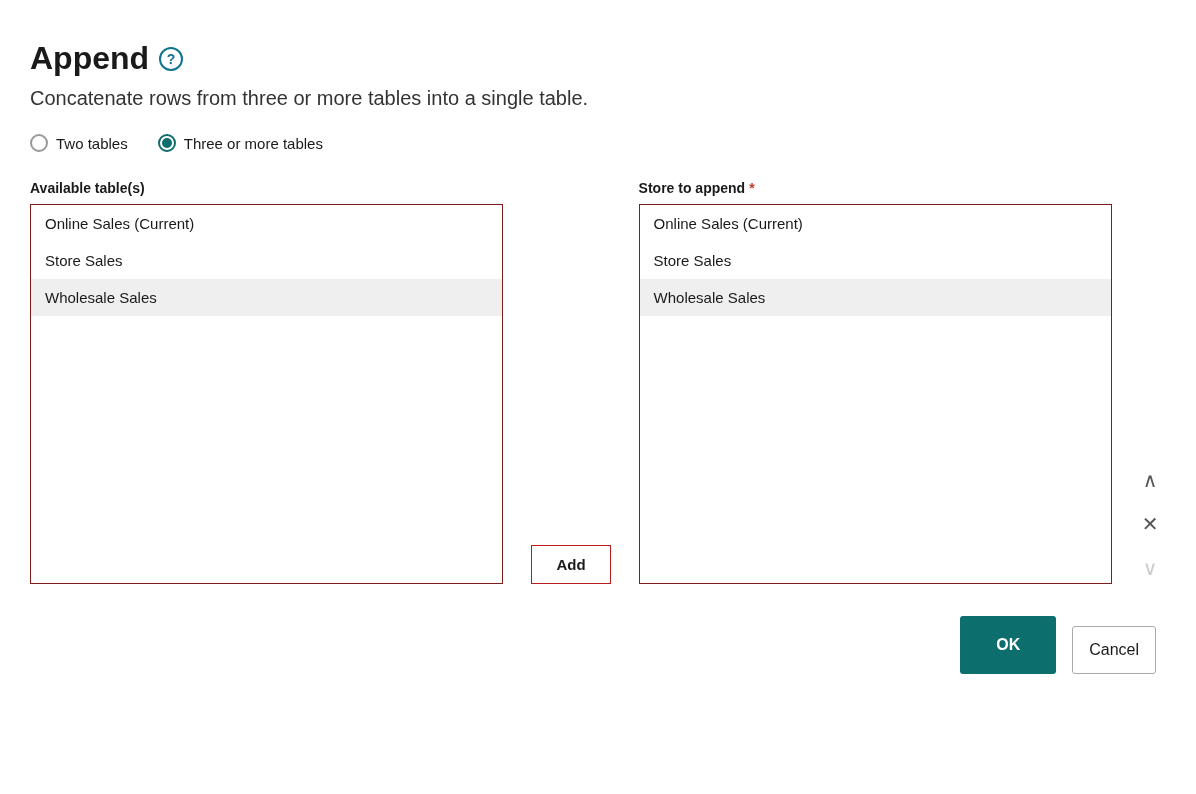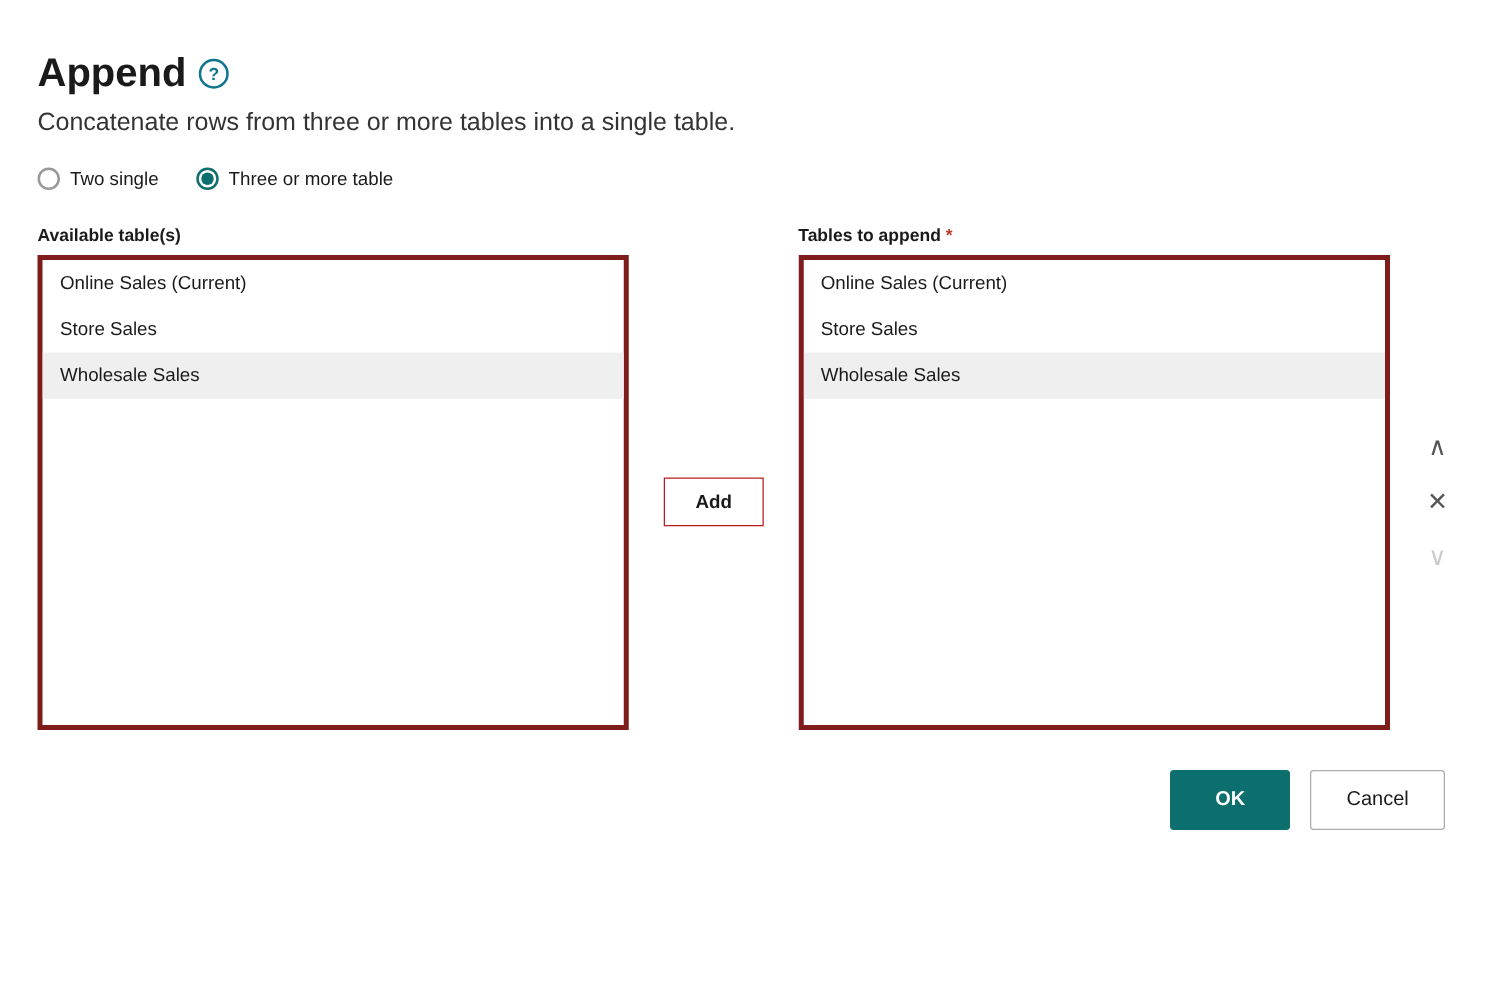--- a/index.html
+++ b/index.html
@@ -94,42 +94,42 @@
     .radio-circle.checked::after {
       content: '';
       width: 10px;
       height: 10px;
       border-radius: 50%;
       background: #0d6e6e;
     }
 
     .tables-section {
       display: flex;
-      align-items: center;
+      align-items: flex-end;
       gap: 12px;
     }
 
     .table-panel {
       flex: 1;
     }
 
     .panel-label {
       font-size: 14px;
       font-weight: 700;
       color: #1a1a1a;
       margin-bottom: 8px;
     }
 
     .required-star {
       color: #c0392b;
       margin-left: 4px;
     }
 
     .list-box {
-      border: 4px solid #7f1d1d;
+      border: 1px solid #7f1d1d;
       height: 380px;
       overflow-y: auto;
     }
 
     .list-item {
       padding: 10px 14px;
       font-size: 15px;
       color: #1a1a1a;
       cursor: pointer;
       border-bottom: none;
@@ -202,70 +202,71 @@
       font-size: 16px;
       font-weight: 600;
       cursor: pointer;
       border-radius: 3px;
     }
 
     .btn-cancel {
       background: #ffffff;
       color: #1a1a1a;
       border: 1px solid #aaa;
-      padding: 14px 28px;
+      padding: 14px 16px;
       font-size: 16px;
       font-weight: 400;
       cursor: pointer;
       border-radius: 3px;
+      margin-top: 10px;
     }
   </style>
 </head>
 <body>
 
 <div class="dialog">
 
   <div class="title-row">
     <span class="title">Append</span>
     <div class="help-icon">
       <span>?</span>
     </div>
   </div>
 
   <div class="subtitle">Concatenate rows from three or more tables into a single table.</div>
 
   <div class="radio-group">
     <label class="radio-option">
       <div class="radio-circle"></div>
-      <span>Two single</span>
+      <span>Two tables</span>
     </label>
     <label class="radio-option">
       <div class="radio-circle checked"></div>
-      <span>Three or more table</span>
+      <span>Three or more tables</span>
     </label>
   </div>
 
   <div class="tables-section">
 
     <div class="table-panel">
       <div class="panel-label">Available table(s)</div>
       <div class="list-box">
         <div class="list-item">Online Sales (Current)</div>
         <div class="list-item">Store Sales</div>
         <div class="list-item selected">Wholesale Sales</div>
       </div>
     </div>
 
     <div class="add-section">
       <button class="add-button">Add</button>
     </div>
 
     <div class="table-panel">
       <div class="panel-label">
-        <span>Tables to append</span><span class="required-star">*</span>
+        <span>Store to append</span><span class="required-star">*</span>
       </div>
       <div class="list-box">
         <div class="list-item">Online Sales (Current)</div>
         <div class="list-item">Store Sales</div>
         <div class="list-item selected">Wholesale Sales</div>
       </div>
     </div>
 
     <div class="right-controls">
       <button class="icon-button">

